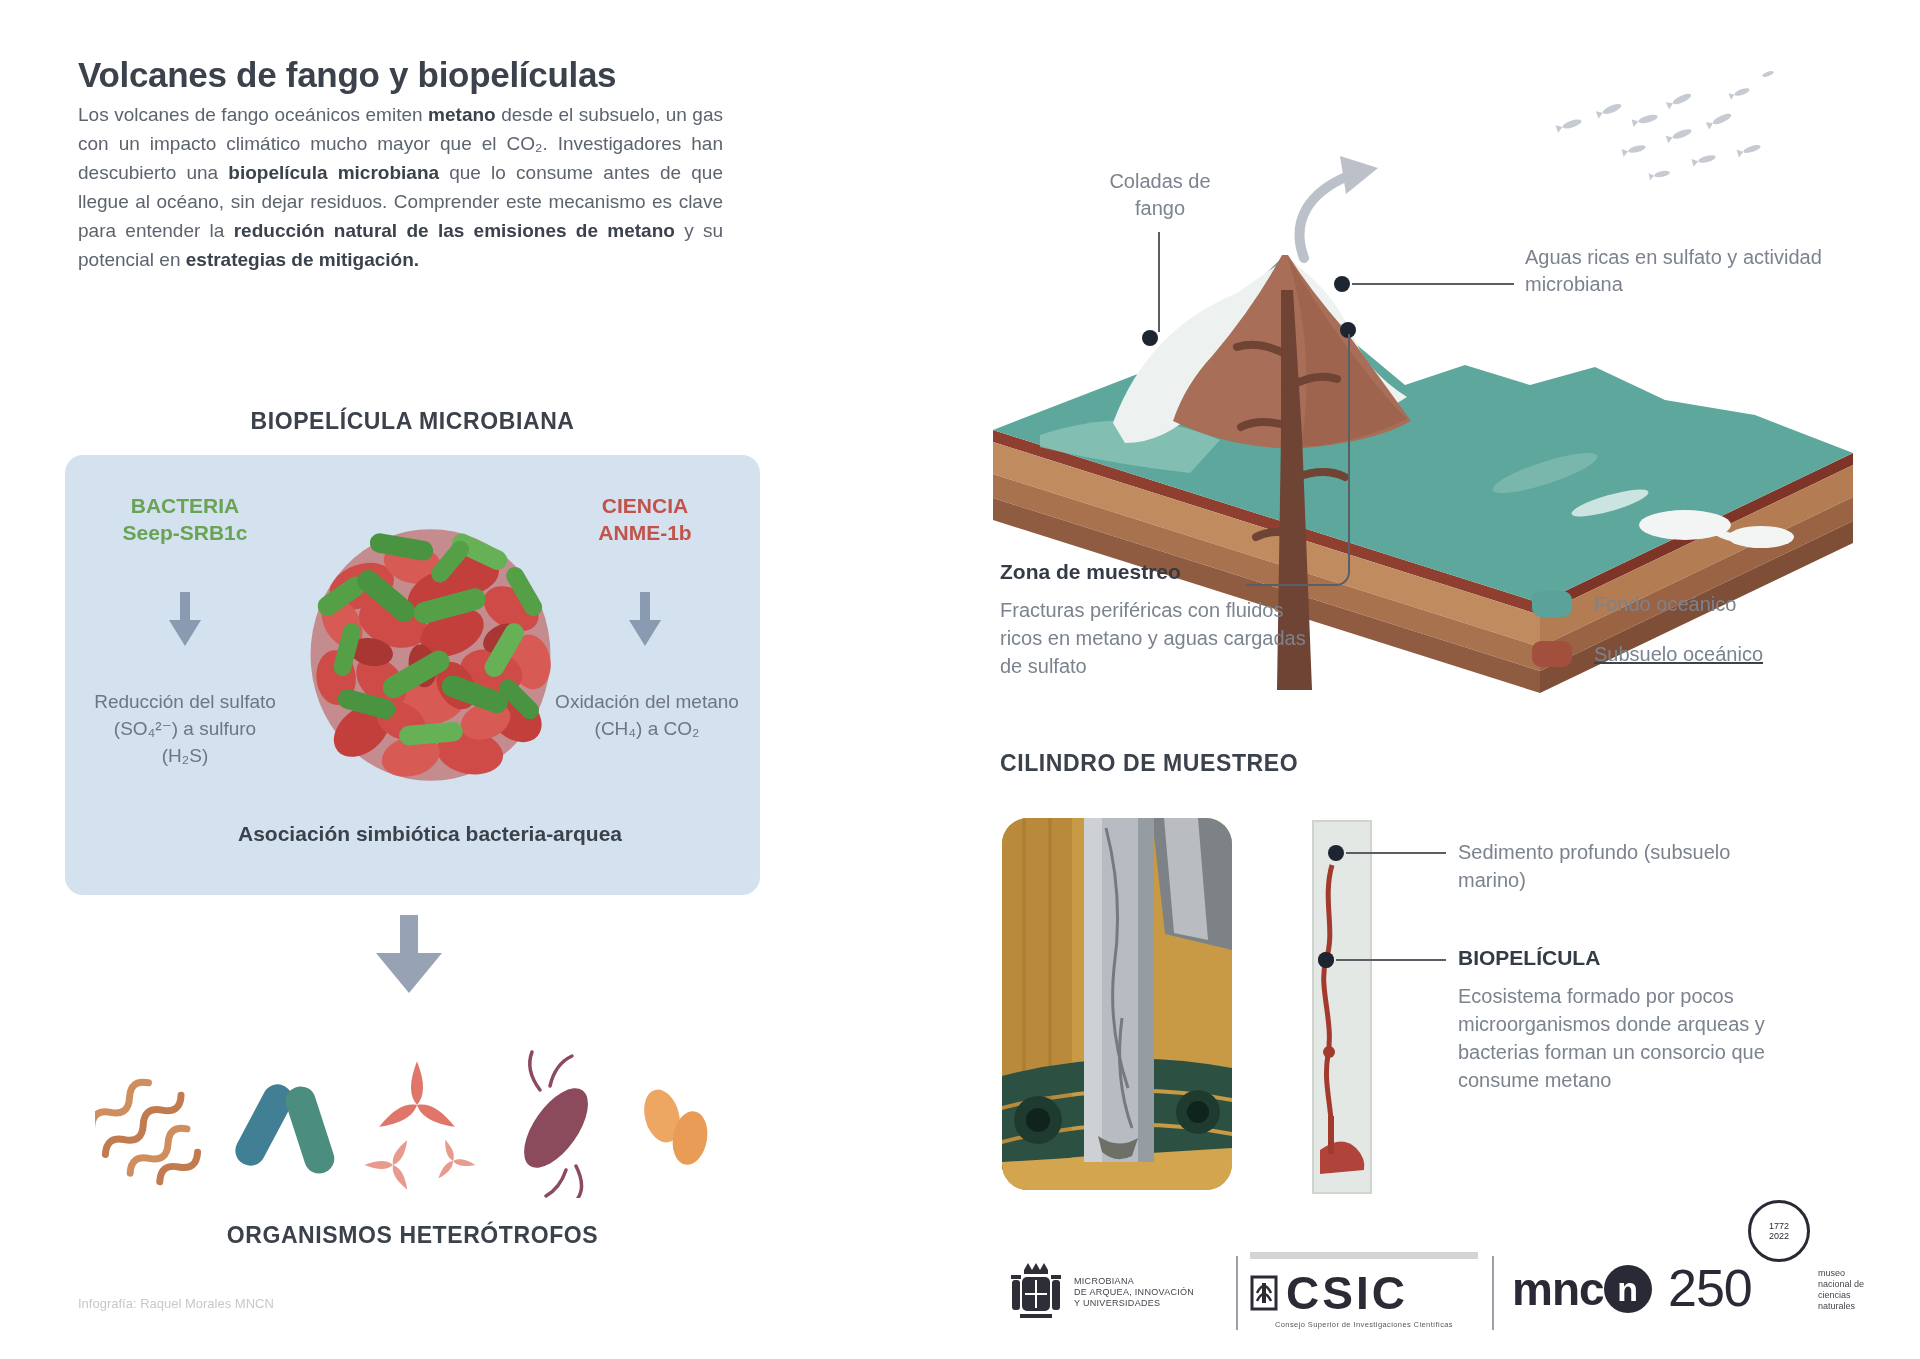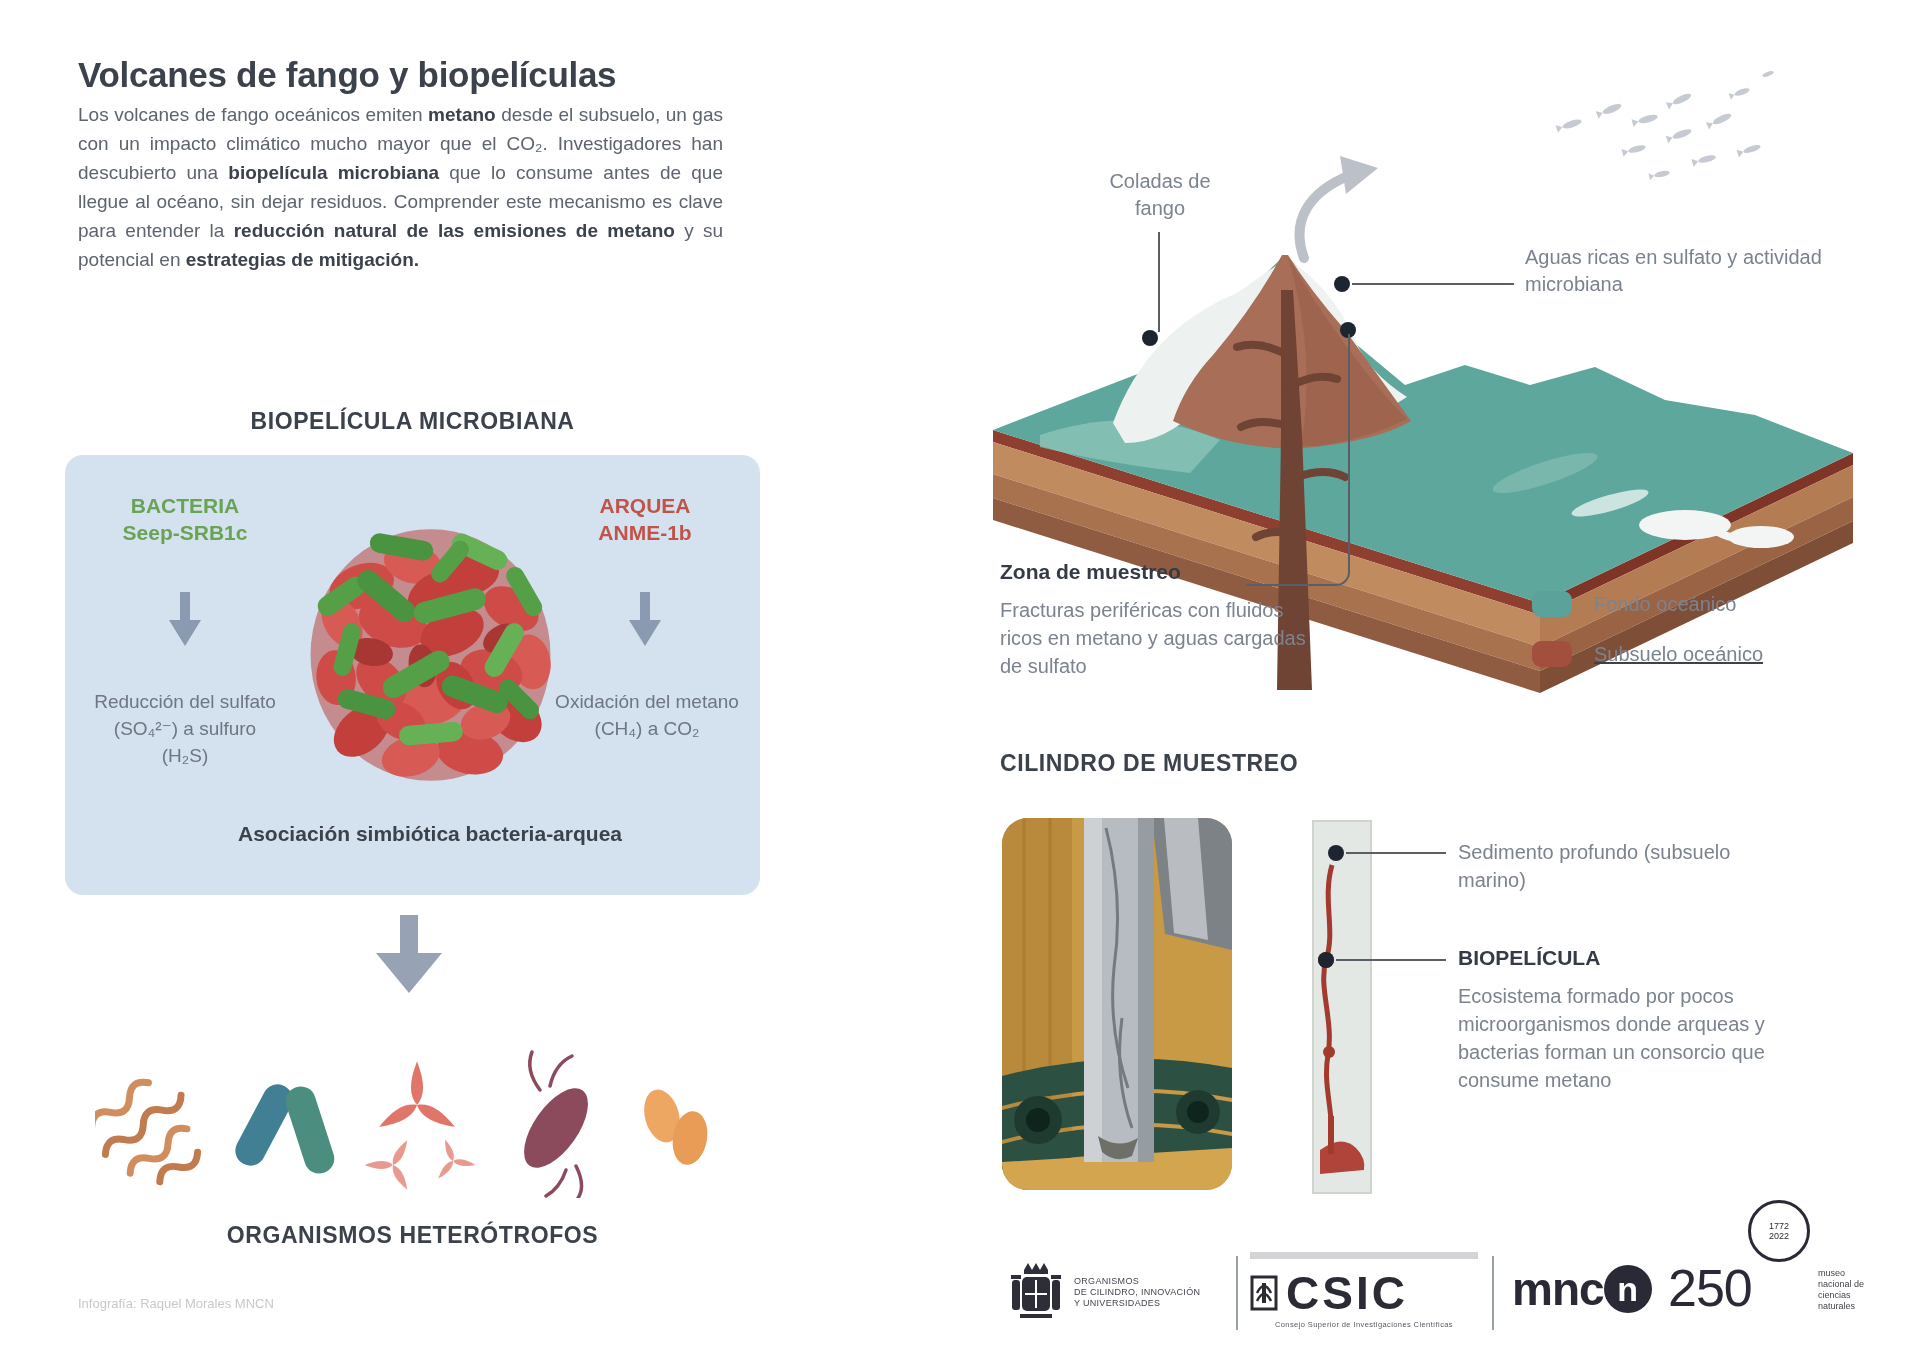--- a/index.html
+++ b/index.html
@@ -69,21 +69,21 @@
     <div>Seep-SRB1c</div>
   </div>
 
   <svg class="abs" style="left:167px;top:592px;" width="36" height="58" viewBox="0 0 36 58">
     <polygon points="13,0 23,0 23,28 34,28 18,54 2,28 13,28" fill="#8a9ab0"></polygon>
   </svg>
 
   <div class="abs process" style="left:90px;top:688px;width:190px;">Reducción del sulfato (SO₄²⁻) a sulfuro (H₂S)</div>
 
   <div class="abs org-label red" style="left:555px;top:492px;width:180px;">
-    <div>ARQUEA</div>
+    <div>CIENCIA</div>
     <div>ANME-1b</div>
   </div>
 
   <svg class="abs" style="left:627px;top:592px;" width="36" height="58" viewBox="0 0 36 58">
     <polygon points="13,0 23,0 23,28 34,28 18,54 2,28 13,28" fill="#8a9ab0"></polygon>
   </svg>
 
   <div class="abs process" style="left:552px;top:688px;width:190px;">Oxidación del metano (CH₄) a CO₂</div>
 
   <svg class="abs" style="left:283px;top:500px;" width="295" height="310" viewBox="0 0 300 310">
@@ -357,22 +357,22 @@
       <rect x="3" y="15" width="10" height="4"></rect>
       <rect x="43" y="15" width="10" height="4"></rect>
       <rect x="4" y="20" width="8" height="30" rx="3"></rect>
       <rect x="44" y="20" width="8" height="30" rx="3"></rect>
       <rect x="12" y="54" width="32" height="4"></rect>
     </g>
     <line x1="28" y1="20" x2="28" y2="48" stroke="#fff" stroke-width="2"></line>
     <line x1="17" y1="34" x2="39" y2="34" stroke="#fff" stroke-width="2"></line>
   </svg>
   <div class="abs ministry-txt" style="left:1074px;top:1276px;width:150px;">
-    <div>ORGANISMOS</div>
-    <div>DE CILINDRO, INNOVACIÓN</div>
+    <div>MICROBIANA</div>
+    <div>DE ARQUEA, INNOVACIÓN</div>
     <div>Y UNIVERSIDADES</div>
   </div>
 
   <div class="abs vdiv" style="left:1236px;top:1256px;height:74px;"></div>
 
   <div class="abs csic-bar" style="left:1250px;top:1252px;width:228px;"></div>
   <div class="abs" style="left:1250px;top:1266px;width:228px;display:flex;align-items:center;gap:8px;">
     <svg width="28" height="40" viewBox="0 0 28 40">
       <rect x="2" y="4" width="24" height="32" fill="none" stroke="#2b2b35" stroke-width="3"></rect>
       <rect x="12" y="10" width="4" height="20" fill="#2b2b35"></rect>

